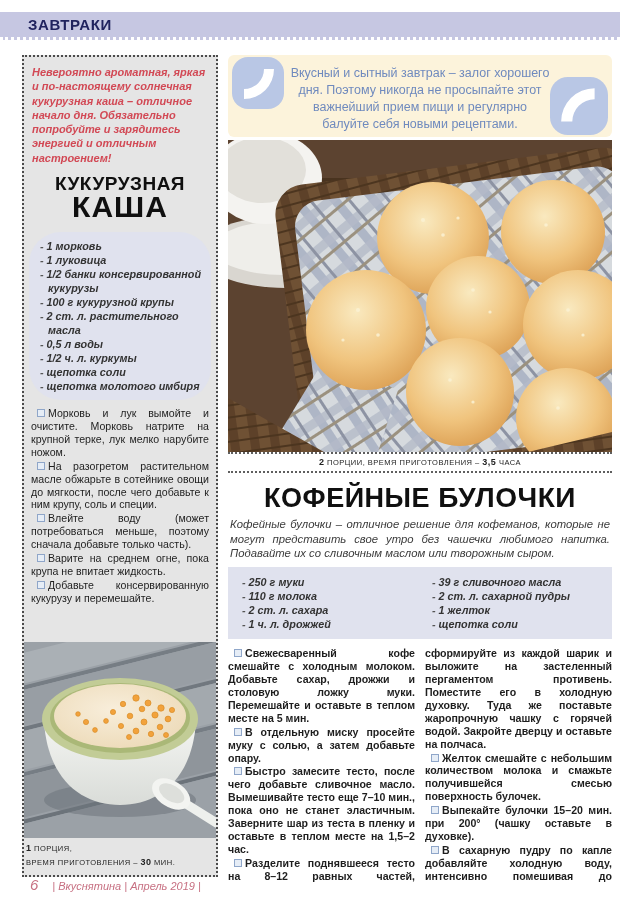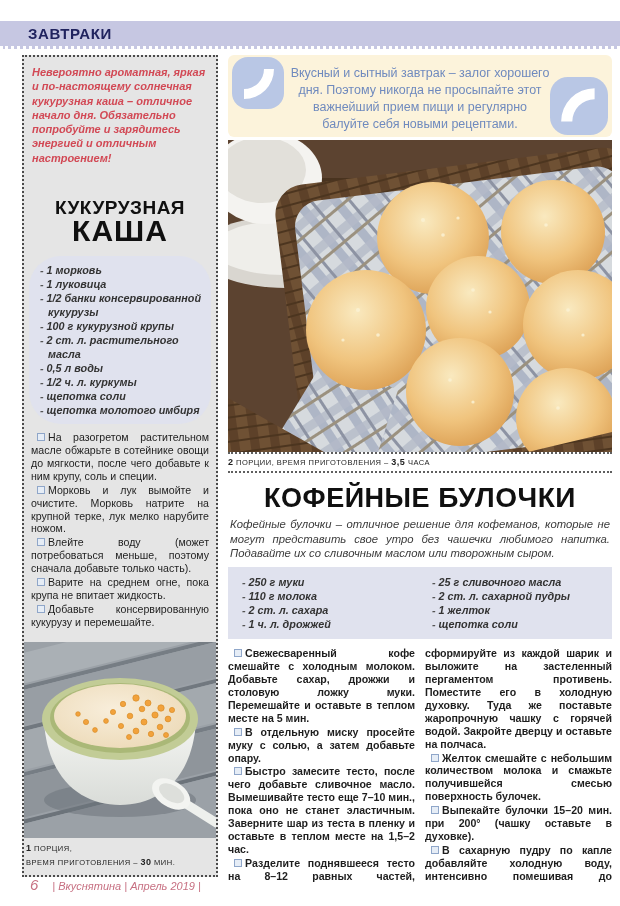--- a/index.html
+++ b/index.html
@@ -1,31 +1,31 @@
 <!DOCTYPE html>
 <html><head>
 <meta charset="utf-8">
 <style>
   html,body{margin:0;padding:0;background:#ffffff;}
   .page{position:relative;width:620px;height:906px;background:#ffffff;overflow:hidden;
         font-family:"Liberation Sans","DejaVu Sans",sans-serif;}
 
   
-  .header-bar{position:absolute;left:0;top:21px;width:620px;height:25px;background:#c6c7e2;
+  .header-bar{position:absolute;left:0;top:12px;width:620px;height:25px;background:#c6c7e2;
               border-bottom:3px dotted #ffffff;}
   .header-bar .label{margin-left:28px;line-height:25px;font-size:15px;font-weight:bold;
                      letter-spacing:.6px;color:#20235e;}
 
   
   .left-box{position:absolute;left:22px;top:55px;width:196px;height:822px;box-sizing:border-box;
             border:2px dotted #4b4b4b;display:flex;flex-direction:column;overflow:hidden;background:#e5e5e5;}
   .intro-red{margin:8px 8px 4px 8px;color:#d24955;font-style:italic;font-weight:600;
              font-size:11px;line-height:1.3;}
   .l-title{text-align:center;margin:6px 0 4px 0;color:#101010;line-height:.95;}
-  .l-title .t1{display:block;font-size:19px;font-weight:bold;letter-spacing:.5px;margin-top:24px;}
+  .l-title .t1{display:block;font-size:19px;font-weight:bold;letter-spacing:.5px;}
   .l-title .t2{display:block;font-size:30px;font-weight:bold;letter-spacing:1px;}
   .ingr{background:#e0e2ee;margin:6px 5px 4px 5px;padding:7px 5px 7px 7px;border-radius:32px;}
   .ingr ul, .ingr2 ul{list-style:none;margin:0;padding:0;}
   .ingr li, .ingr2 li{font-size:10.8px;font-style:italic;font-weight:bold;color:#333;
           line-height:1.3;padding-left:12px;text-indent:-8px;}
   .ingr li::before, .ingr2 li::before{content:"- ";color:#555;font-weight:bold;}
   .steps{margin:3px 7px 3px 7px;}
   .step{margin:0 0 1px 0;font-size:10.6px;line-height:1.22;color:#1e1e1e;text-align:justify;
         text-indent:6px;}
   .sq{display:inline-block;width:6px;height:6px;border:1px solid #8fa6c9;background:#e6edf6;
@@ -42,21 +42,21 @@
 
   
   .right-col{position:absolute;left:228px;top:55px;width:384px;}
   .teaser{position:relative;height:82px;background:#fcf3db;border-radius:6px;overflow:hidden;}
   .teaser-text{position:absolute;left:62px;right:62px;top:10px;text-align:center;
                font-size:12.5px;color:#6f8abe;line-height:1.35;}
   .cupshape{position:absolute;}
   .photo-right{margin-top:3px;width:384px;height:312px;}
   .photo-right svg{display:block;}
   .caption-strip{border-top:2px dotted #5e5e5e;border-bottom:2px dotted #5e5e5e;
-                 padding:3px 0 4px 0;font-size:7.5px;letter-spacing:.5px;
+                 padding:3px 0 4px 0;text-align:center;font-size:7.5px;letter-spacing:.5px;
                  text-transform:uppercase;color:#222;}
   .r-title{text-align:center;margin:9px 0 3px 0;color:#101010;}
   .r-title .w1{font-size:27px;font-weight:bold;letter-spacing:.5px;}
   .r-title .w2{font-size:28px;font-weight:bold;letter-spacing:.5px;}
   .intro-it{margin:2px 2px 6px 2px;font-size:11.3px;font-style:italic;color:#3c3c3c;
             line-height:1.3;text-align:justify;}
   .ingr2{background:#e0e2ee;padding:8px 10px;display:flex;gap:16px;}
   .ingr2 .col{width:50%;}
   .r-steps{margin-top:8px;height:240px;column-count:2;column-gap:10px;column-fill:auto;overflow:hidden;font-weight:bold;}
 </style>
@@ -85,22 +85,22 @@
         <li>100 г кукурузной крупы</li>
         <li>2 ст. л. растительного масла</li>
         <li>0,5 л воды</li>
         <li>1/2 ч. л. куркумы</li>
         <li>щепотка соли</li>
         <li>щепотка молотого имбиря</li>
       </ul>
     </div>
 
     <div class="steps">
+      <p class="step"><span class="sq"></span><span>Морковь и лук вымойте и очистите. Морковь натрите на крупной терке, лук мелко нарубите ножом.</span></p>
       <p class="step"><span class="sq"></span><span>На разогретом растительном масле обжарьте в сотейнике овощи до мягкости, после чего добавьте к ним крупу, соль и специи.</span></p>
-      <p class="step"><span class="sq"></span><span>Морковь и лук вымойте и очистите. Морковь натрите на крупной терке, лук мелко нарубите ножом.</span></p>
       <p class="step"><span class="sq"></span><span>Влейте воду (может потребоваться меньше, поэтому сначала добавьте только часть).</span></p>
       <p class="step"><span class="sq"></span><span>Варите на среднем огне, пока крупа не впитает жидкость.</span></p>
       <p class="step"><span class="sq"></span><span>Добавьте консервированную кукурузу и перемешайте.</span></p>
     </div>
 
     <div class="photo-left">
       <svg width="192" height="196" viewBox="0 0 192 196" xmlns="http://www.w3.org/2000/svg">
         <defs>
           <radialGradient id="por" cx="45%" cy="40%" r="70%">
             <stop offset="0%" stop-color="#f8eedb"></stop>
@@ -264,21 +264,21 @@
       <div class="col">
         <ul>
           <li>250 г муки</li>
           <li>110 г молока</li>
           <li>2 ст. л. сахара</li>
           <li>1 ч. л. дрожжей</li>
         </ul>
       </div>
       <div class="col">
         <ul>
-          <li>25 г сливочного масла</li>
+          <li>39 г сливочного масла</li>
           <li>2 ст. л. сахарной пудры</li>
           <li>1 желток</li>
           <li>щепотка соли</li>
         </ul>
       </div>
     </div>
 
     <div class="r-steps">
       <p class="step"><span class="sq"></span><span>Свежесваренный кофе смешайте с холодным молоком. Добавьте сахар, дрожжи и столовую ложку муки. Перемешайте и оставьте в теплом месте на 5 мин.</span></p>
       <p class="step"><span class="sq"></span><span>В отдельную миску просейте муку с солью, а затем добавьте опару.</span></p>

